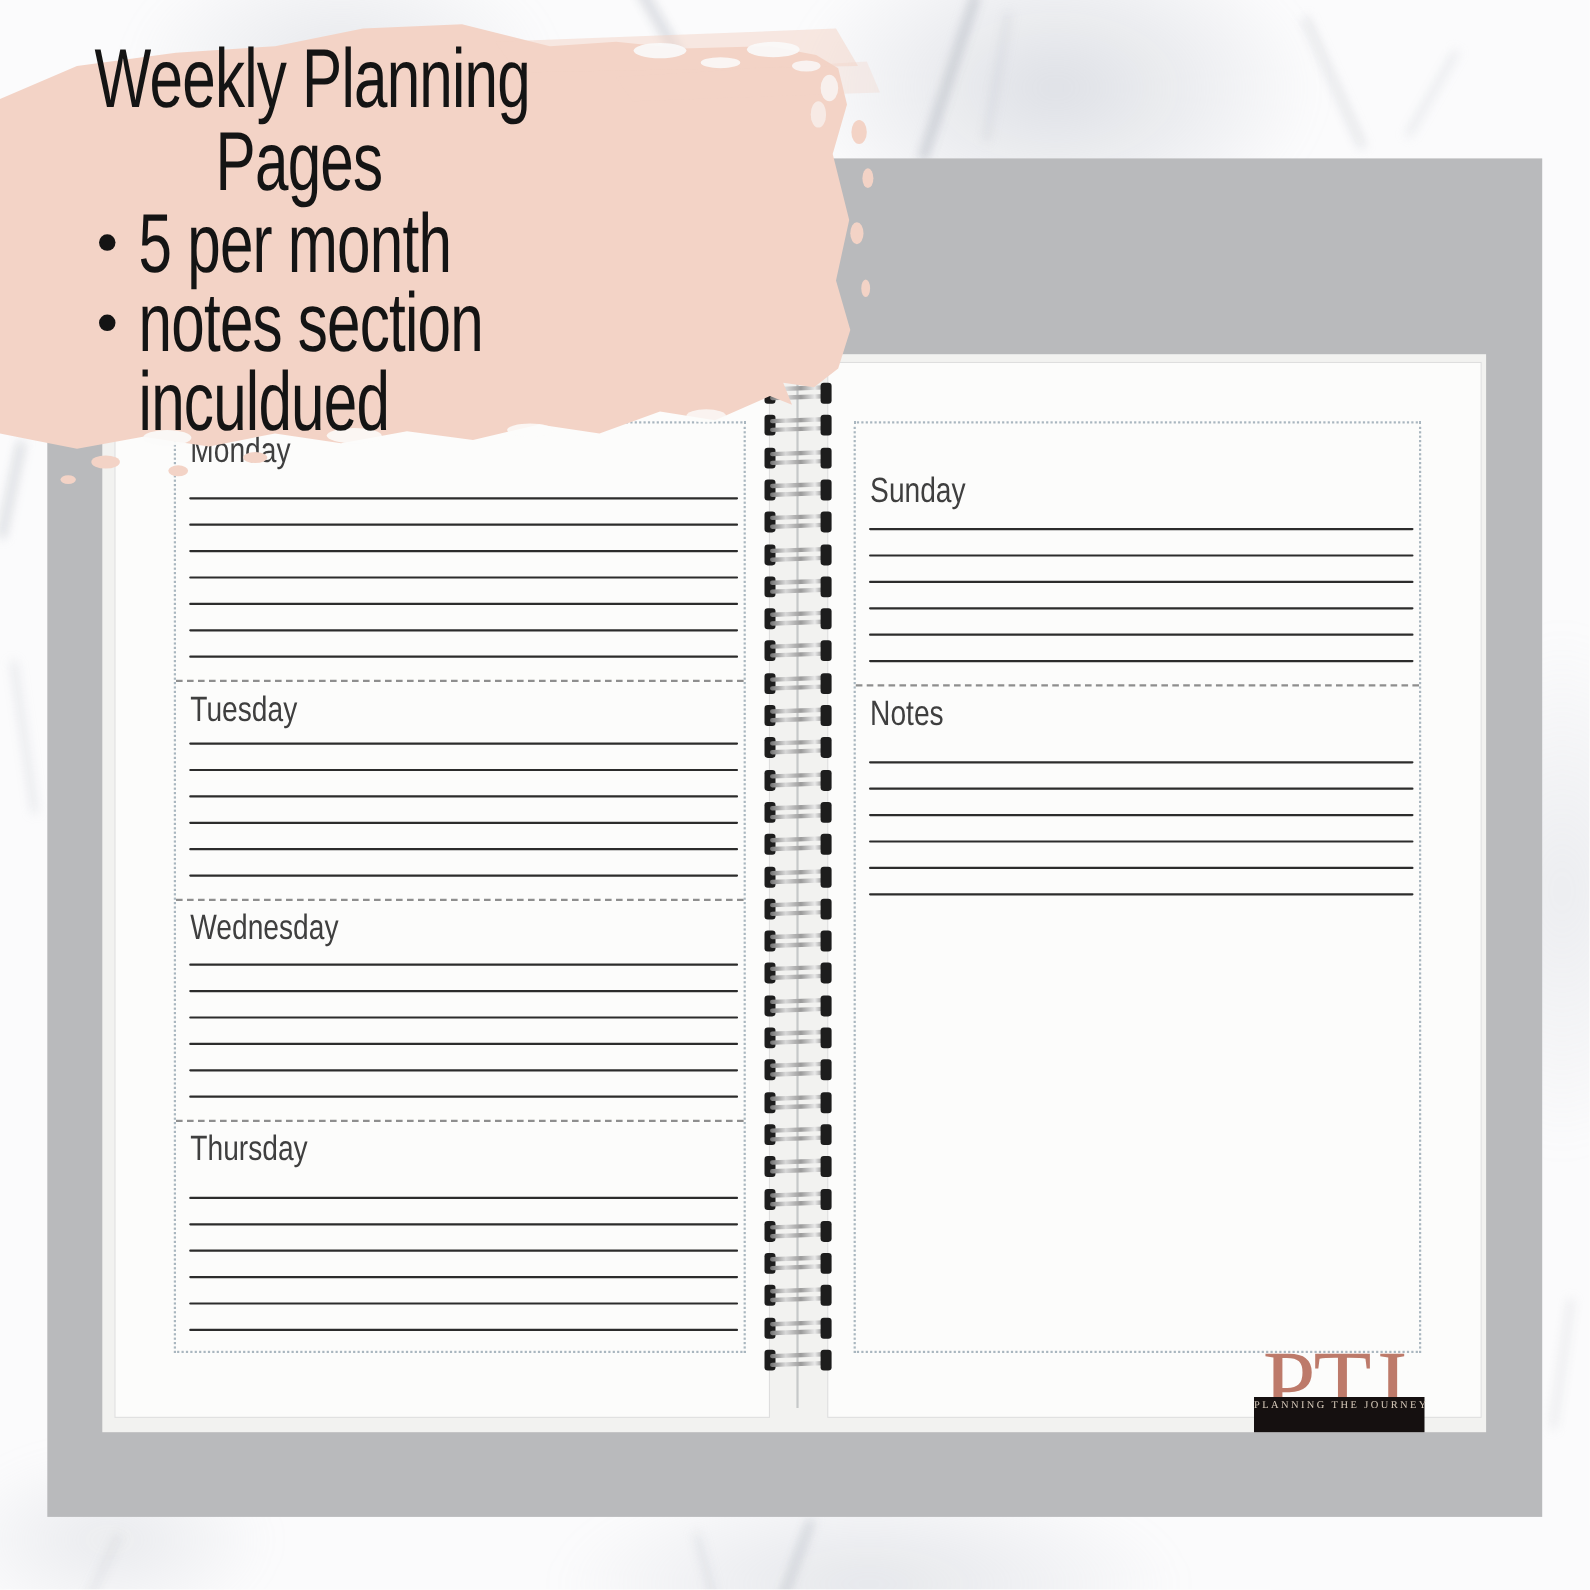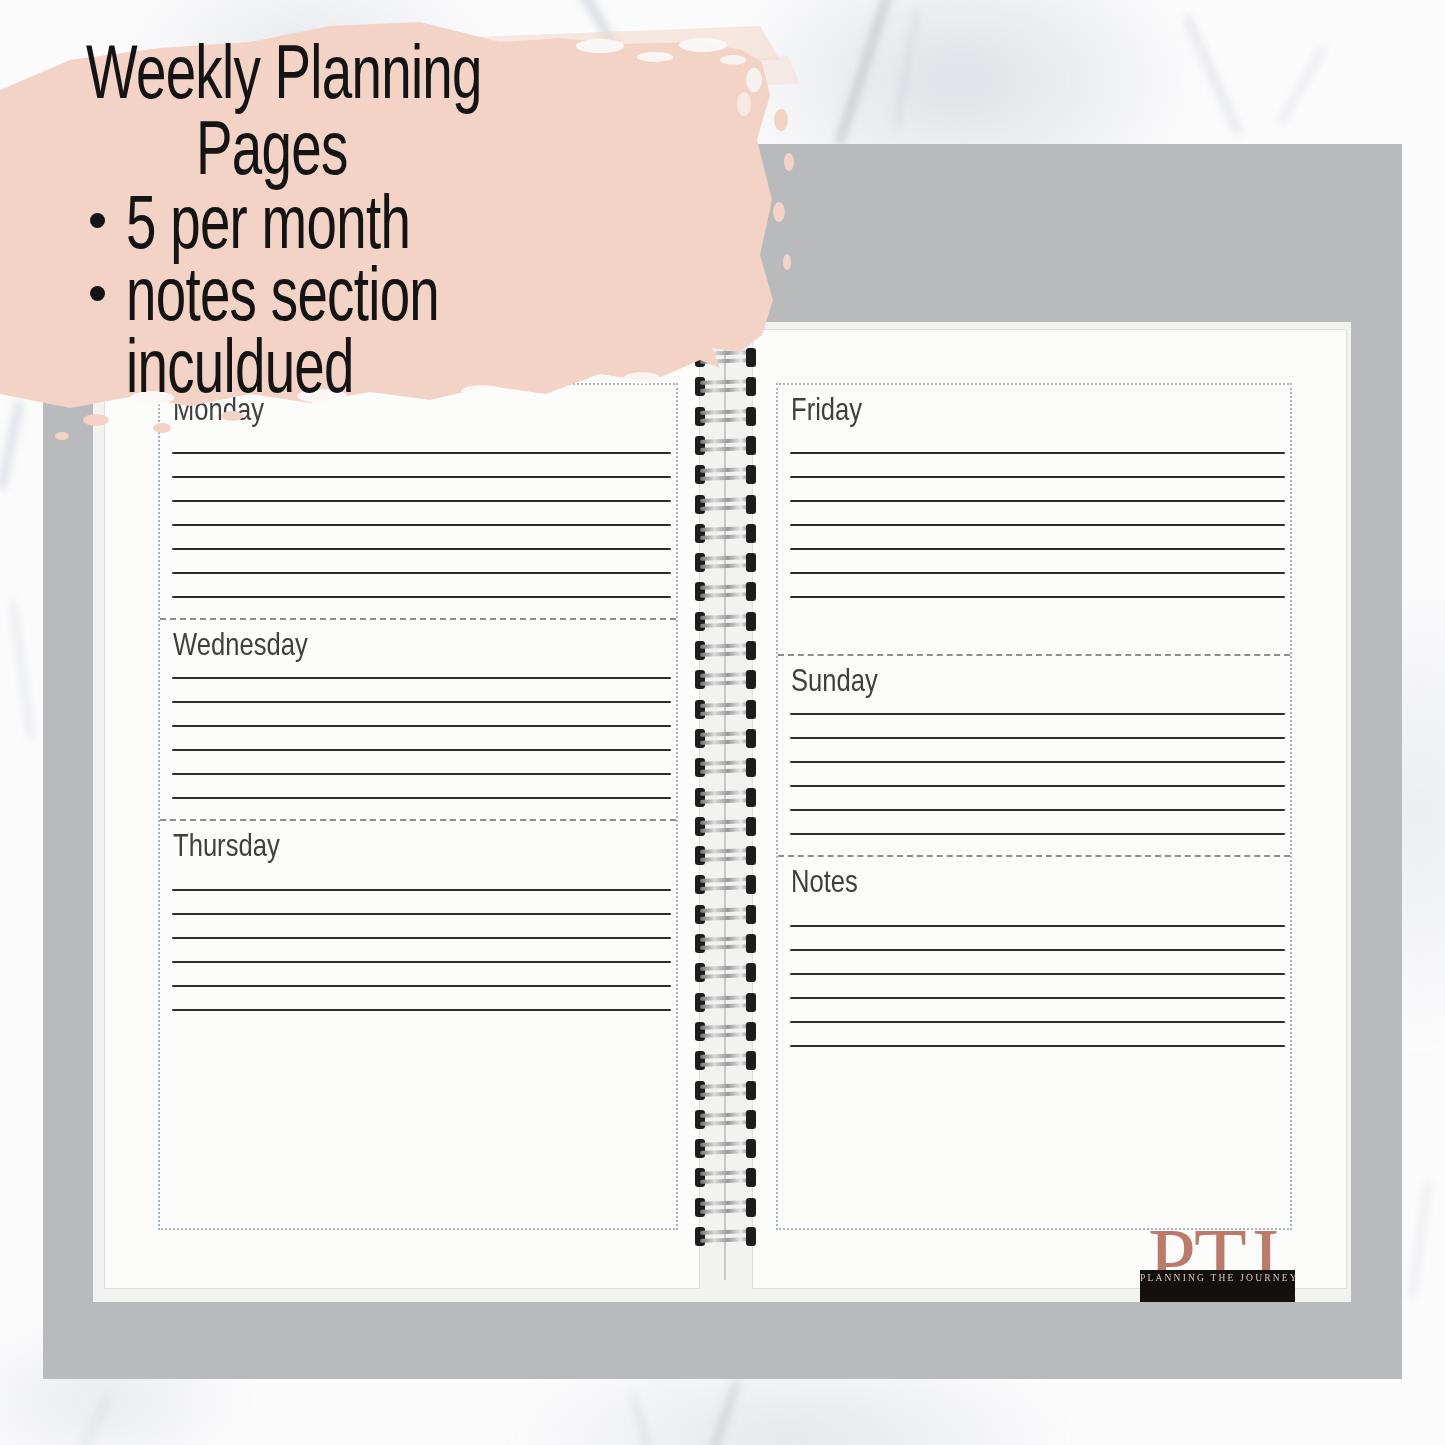--- a/index.html
+++ b/index.html
@@ -113,20 +113,31 @@
         <div class="lines">
           <div class="ruled-line"></div>
           <div class="ruled-line"></div>
           <div class="ruled-line"></div>
           <div class="ruled-line"></div>
           <div class="ruled-line"></div>
           <div class="ruled-line"></div>
           <div class="ruled-line"></div>
         </div>
       </div>
+      <div class="day-section" style="height: 199px;">
+        <div class="day-label">Tuesday</div>
+        <div class="lines">
+          <div class="ruled-line"></div>
+          <div class="ruled-line"></div>
+          <div class="ruled-line"></div>
+          <div class="ruled-line"></div>
+          <div class="ruled-line"></div>
+          <div class="ruled-line"></div>
+        </div>
+      </div>
       <div class="day-section" style="height: 201px;">
         <div class="day-label">Wednesday</div>
         <div class="lines">
           <div class="ruled-line"></div>
           <div class="ruled-line"></div>
           <div class="ruled-line"></div>
           <div class="ruled-line"></div>
           <div class="ruled-line"></div>
           <div class="ruled-line"></div>
         </div>
@@ -137,32 +148,20 @@
           <div class="ruled-line"></div>
           <div class="ruled-line"></div>
           <div class="ruled-line"></div>
           <div class="ruled-line"></div>
           <div class="ruled-line"></div>
           <div class="ruled-line"></div>
         </div>
       </div>
     </div>
   <div class="day-grid grid-right" id="grid-right">
-      <div class="day-section" style="height: 233px;">
-        <div class="day-label">Friday</div>
-        <div class="lines">
-          <div class="ruled-line"></div>
-          <div class="ruled-line"></div>
-          <div class="ruled-line"></div>
-          <div class="ruled-line"></div>
-          <div class="ruled-line"></div>
-          <div class="ruled-line"></div>
-          <div class="ruled-line"></div>
-        </div>
-      </div>
       <div class="day-section" style="height: 201px; margin-top: 36px;">
         <div class="day-label">Sunday</div>
         <div class="lines">
           <div class="ruled-line"></div>
           <div class="ruled-line"></div>
           <div class="ruled-line"></div>
           <div class="ruled-line"></div>
           <div class="ruled-line"></div>
           <div class="ruled-line"></div>
         </div>

